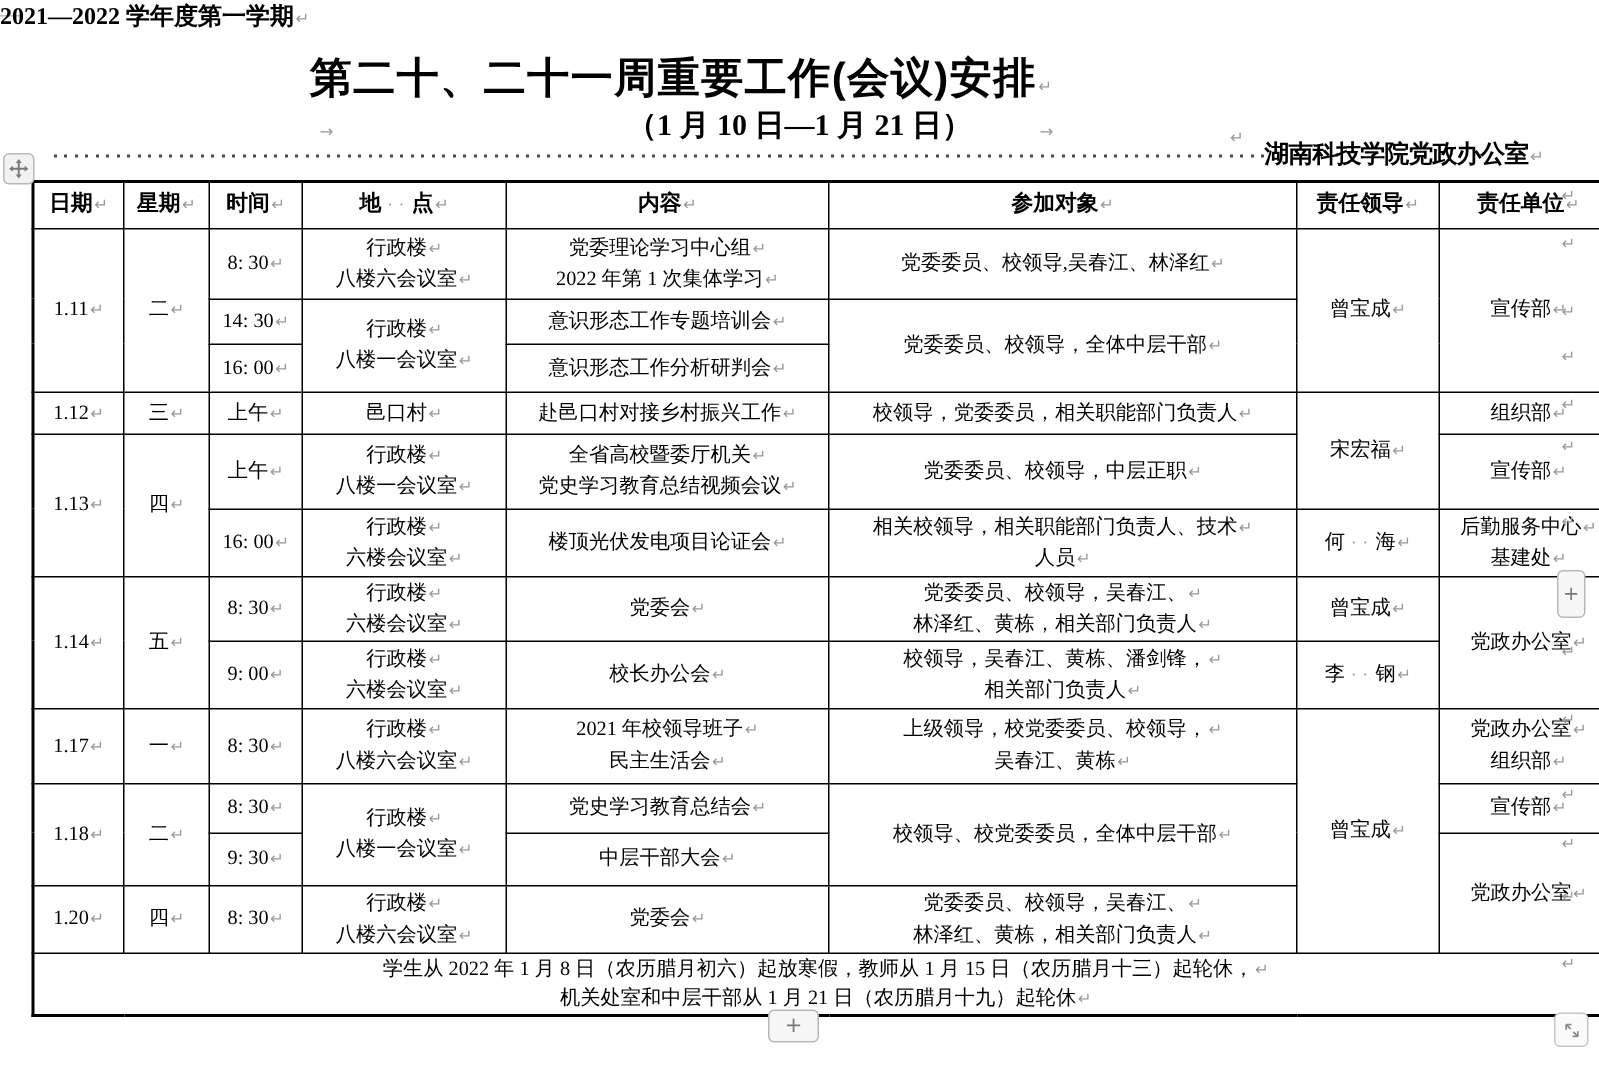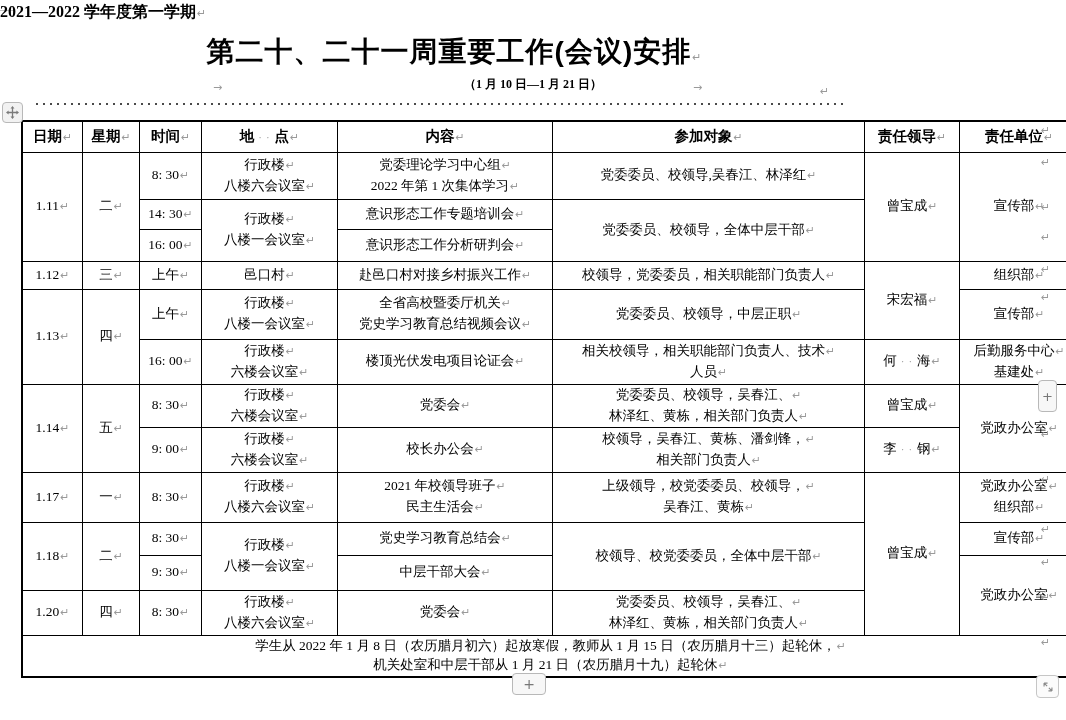--- a/index.html
+++ b/index.html
@@ -10,21 +10,21 @@
   .corner-mark{position:absolute;left:0;top:0;width:15px;height:10px;
 ate       border-right:1px solid #c3c3c3;border-bottom:1px solid #c3c3c3;}
 
   
   .t1{position:absolute;left:0;top:8;width:1066px;text-align:left;
       font-weight:bold;font-size:16px;line-height:24px;}
   .t2{position:absolute;left:0;top:33px;width:908px;text-align:center;
       font-family:"Liberation Sans","DejaVu Sans",sans-serif;
       font-weight:bold;font-size:28px;line-height:38px;letter-spacing:1px;}
   .t3{position:absolute;left:0;top:71px;width:1066px;text-align:center;
-      font-weight:bold;font-size:12px;line-height:26px;}
+      font-weight:bold;font-size:20px;line-height:26px;}
   .byline{position:absolute;left:843px;top:92px;width:200px;white-space:nowrap;
       font-weight:bold;font-size:16.5px;line-height:22px;letter-spacing:-0.5px;}
   .dotline{position:absolute;left:36px;top:103px;width:807px;height:2px;
       background:repeating-linear-gradient(90deg,#4a4a4a 0 2px,transparent 2px 7px);}
 
   
   table.sched{position:absolute;left:21px;top:120px;width:1016px;
       border-collapse:collapse;table-layout:fixed;border:2px solid #000;}
   .sched th,.sched td{border:1px solid #000;text-align:center;vertical-align:middle;
       padding:0 2px;font-size:13.5px;line-height:20px;overflow:hidden;}
@@ -56,20 +56,21 @@
 
   <div class="corner-mark"></div>
 
   <div class="t1">2021—2022 学年度第一学期<span class="pmark">↵</span></div>
   <div class="t2">第二十、二十一周重要工作(会议)安排<span class="pmark">↵</span></div>
   <div class="t3">（1 月 10 日—1 月 21 日）</div>
   <span class="tab-ghost" style="left:213px;top:81px">→</span>
   <span class="tab-ghost" style="left:693px;top:81px">→</span>
   <span class="pmark-ghost" style="left:820px;top:85px">↵</span>
   <div class="dotline"></div>
+  <div class="byline">湖南科技学院党政办公室<span class="pmark">↵</span></div>
 
   <table class="sched">
     <tbody>
         <tr style="height:31px">
       <th style="width:55px">日期<span class="pmark">↵</span></th>
       <th style="width:52px">星期<span class="pmark">↵</span></th>
       <th style="width:57px">时间<span class="pmark">↵</span></th>
       <th style="width:131px">地<span class="dots">··</span>点<span class="pmark">↵</span></th>
       <th style="width:210px">内容<span class="pmark">↵</span></th>
       <th style="width:307px">参加对象<span class="pmark">↵</span></th>

